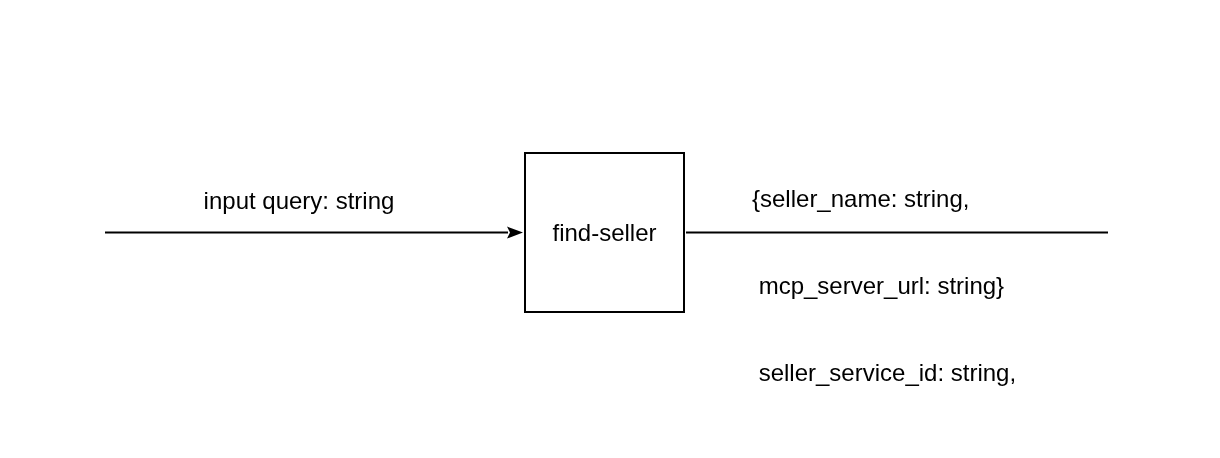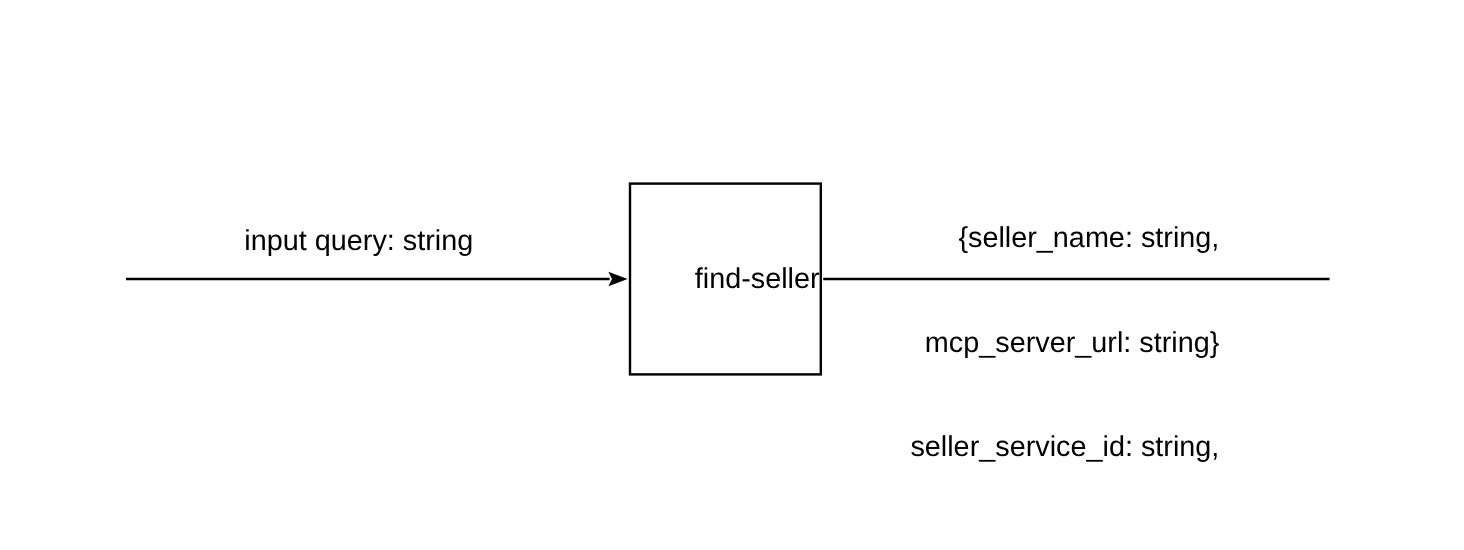--- a/index.html
+++ b/index.html
@@ -28,41 +28,41 @@
   .arrow-line { stroke: var(--stroke); stroke-width: 2; fill: none; }
   .arrow-head { fill: var(--stroke); stroke: none; }
   .node {
     position: absolute;
     left: 524px; top: 152px;
     width: 161px; height: 161px;
     background: var(--node-fill);
     border: 2px solid var(--stroke);
     display: flex;
     align-items: center;
-    justify-content: flex-end;
+    justify-content: center;
   }
   .node-label {
     font-size: 24px;
     line-height: 29px;
     white-space: nowrap;
   }
   .edge-label {
     position: absolute;
     font-size: 24px;
     line-height: 29px;
     white-space: pre;
   }
   .input-label {
     left: 299px; top: 186px;
     transform: translateX(-50%);
     text-align: center;
   }
   .output-label {
     left: 752px; top: 126px;
-    text-align: right;
+    text-align: left;
   }
 </style>
 </head>
 <body>
 
 <div class="canvas">
 
   <svg class="arrow-layer" viewBox="0 0 1220 458" xmlns="http://www.w3.org/2000/svg">
 
     <g>

